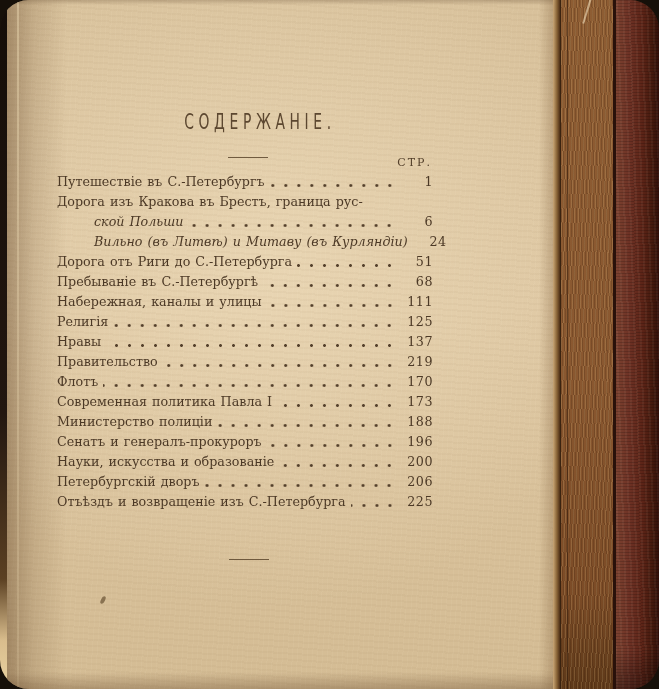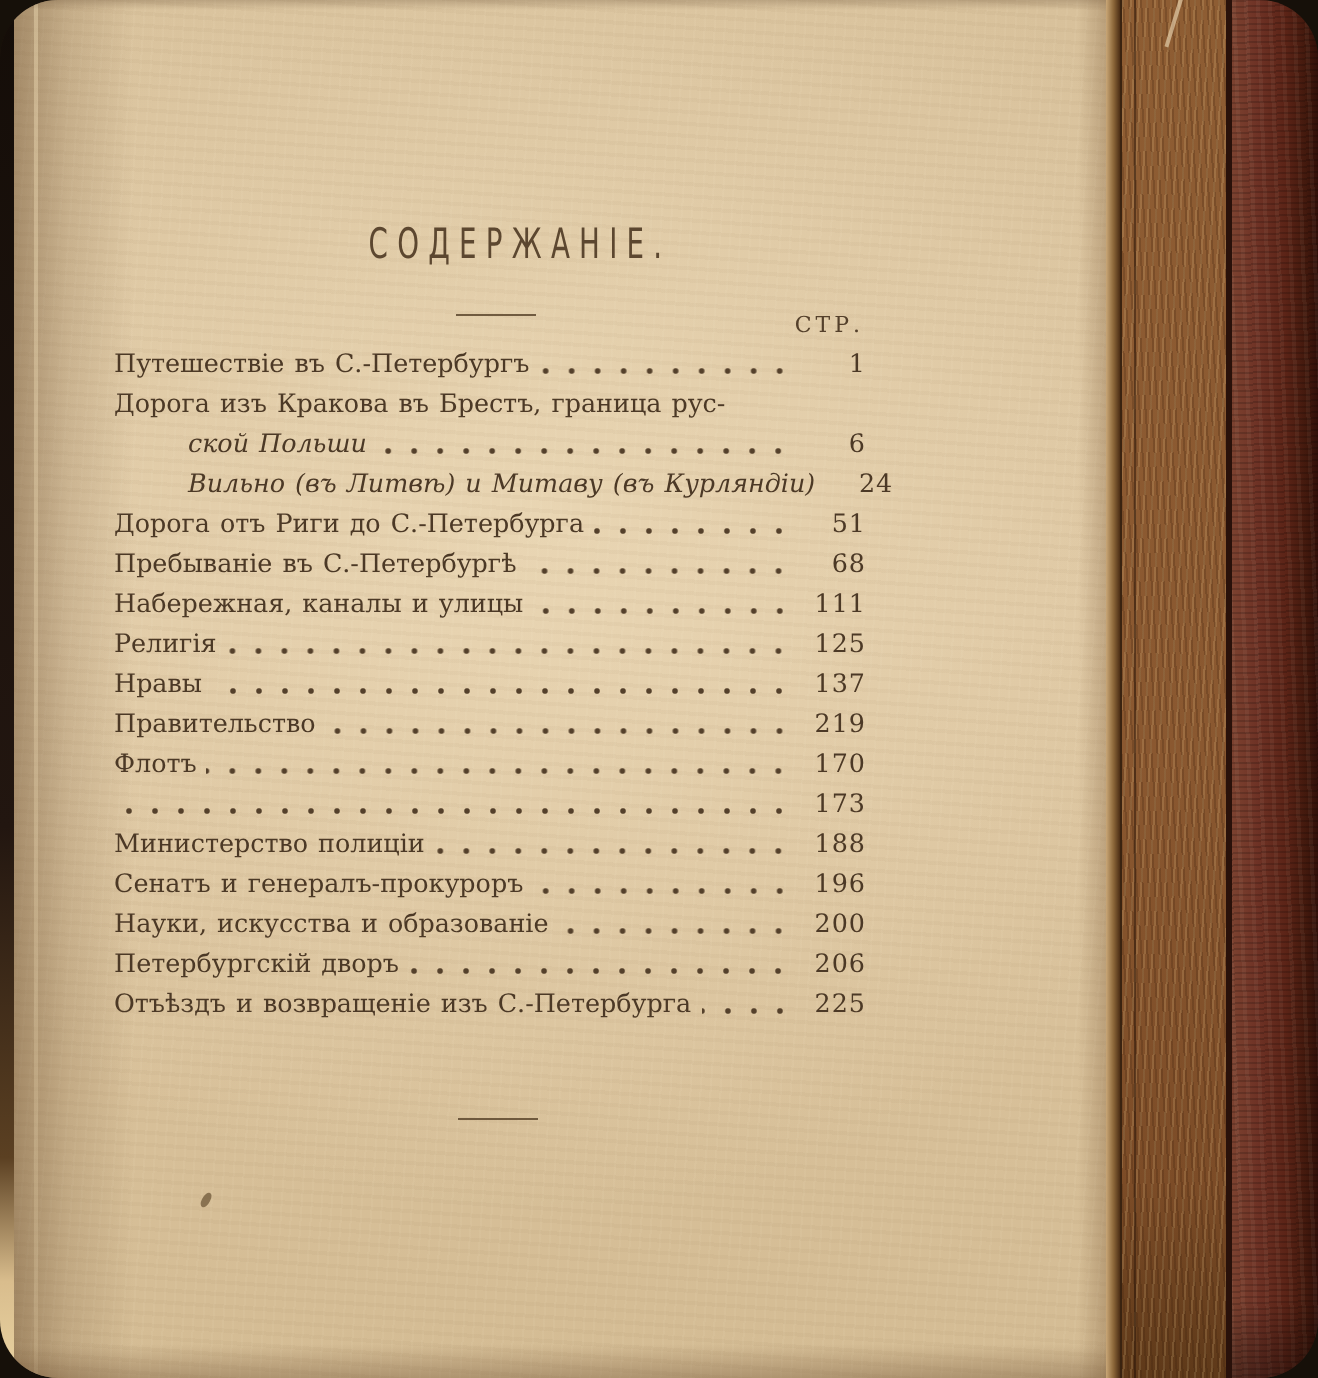--- a/index.html
+++ b/index.html
@@ -181,20 +181,21 @@
           <span class="text">Правительство</span>
           <span class="leader dots"></span>
           <span class="pagecol">219</span>
         </div>
         <div class="toc-line">
           <span class="text">Флотъ</span>
           <span class="leader dots"></span>
           <span class="pagecol">170</span>
         </div>
         <div class="toc-line">
+          <span class="text">Современная политика Павла I</span>
           <span class="leader dots"></span>
           <span class="pagecol">173</span>
         </div>
         <div class="toc-line">
           <span class="text">Министерство полиціи</span>
           <span class="leader dots"></span>
           <span class="pagecol">188</span>
         </div>
         <div class="toc-line">
           <span class="text">Сенатъ и генералъ-прокуроръ</span>

